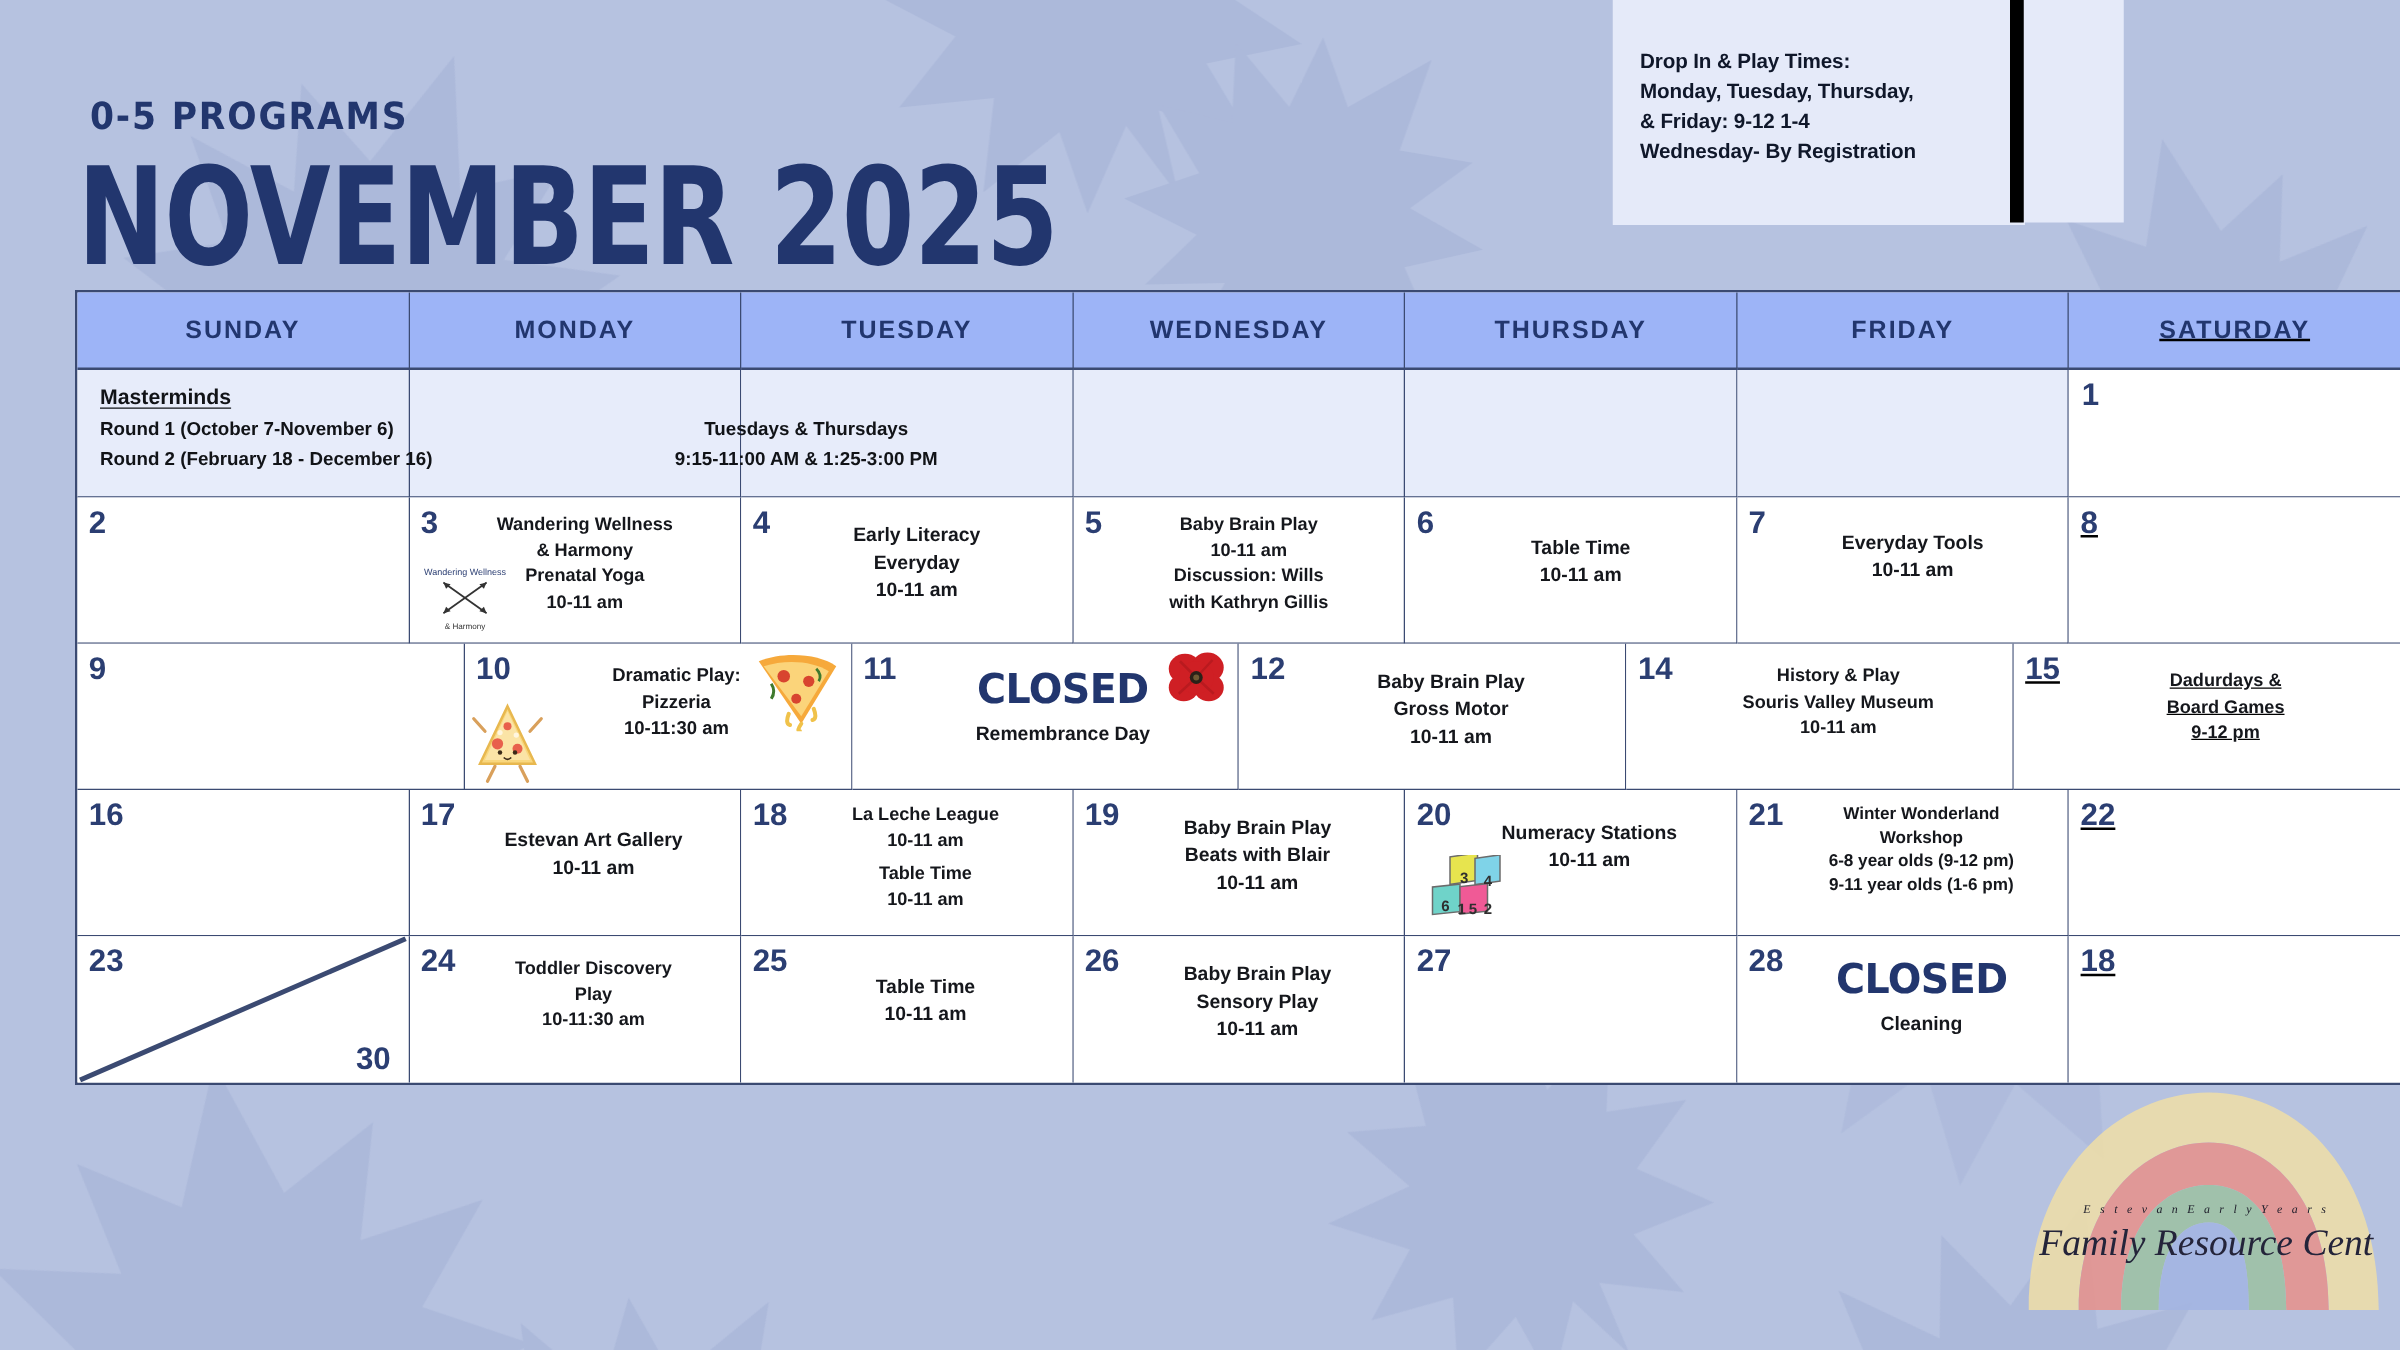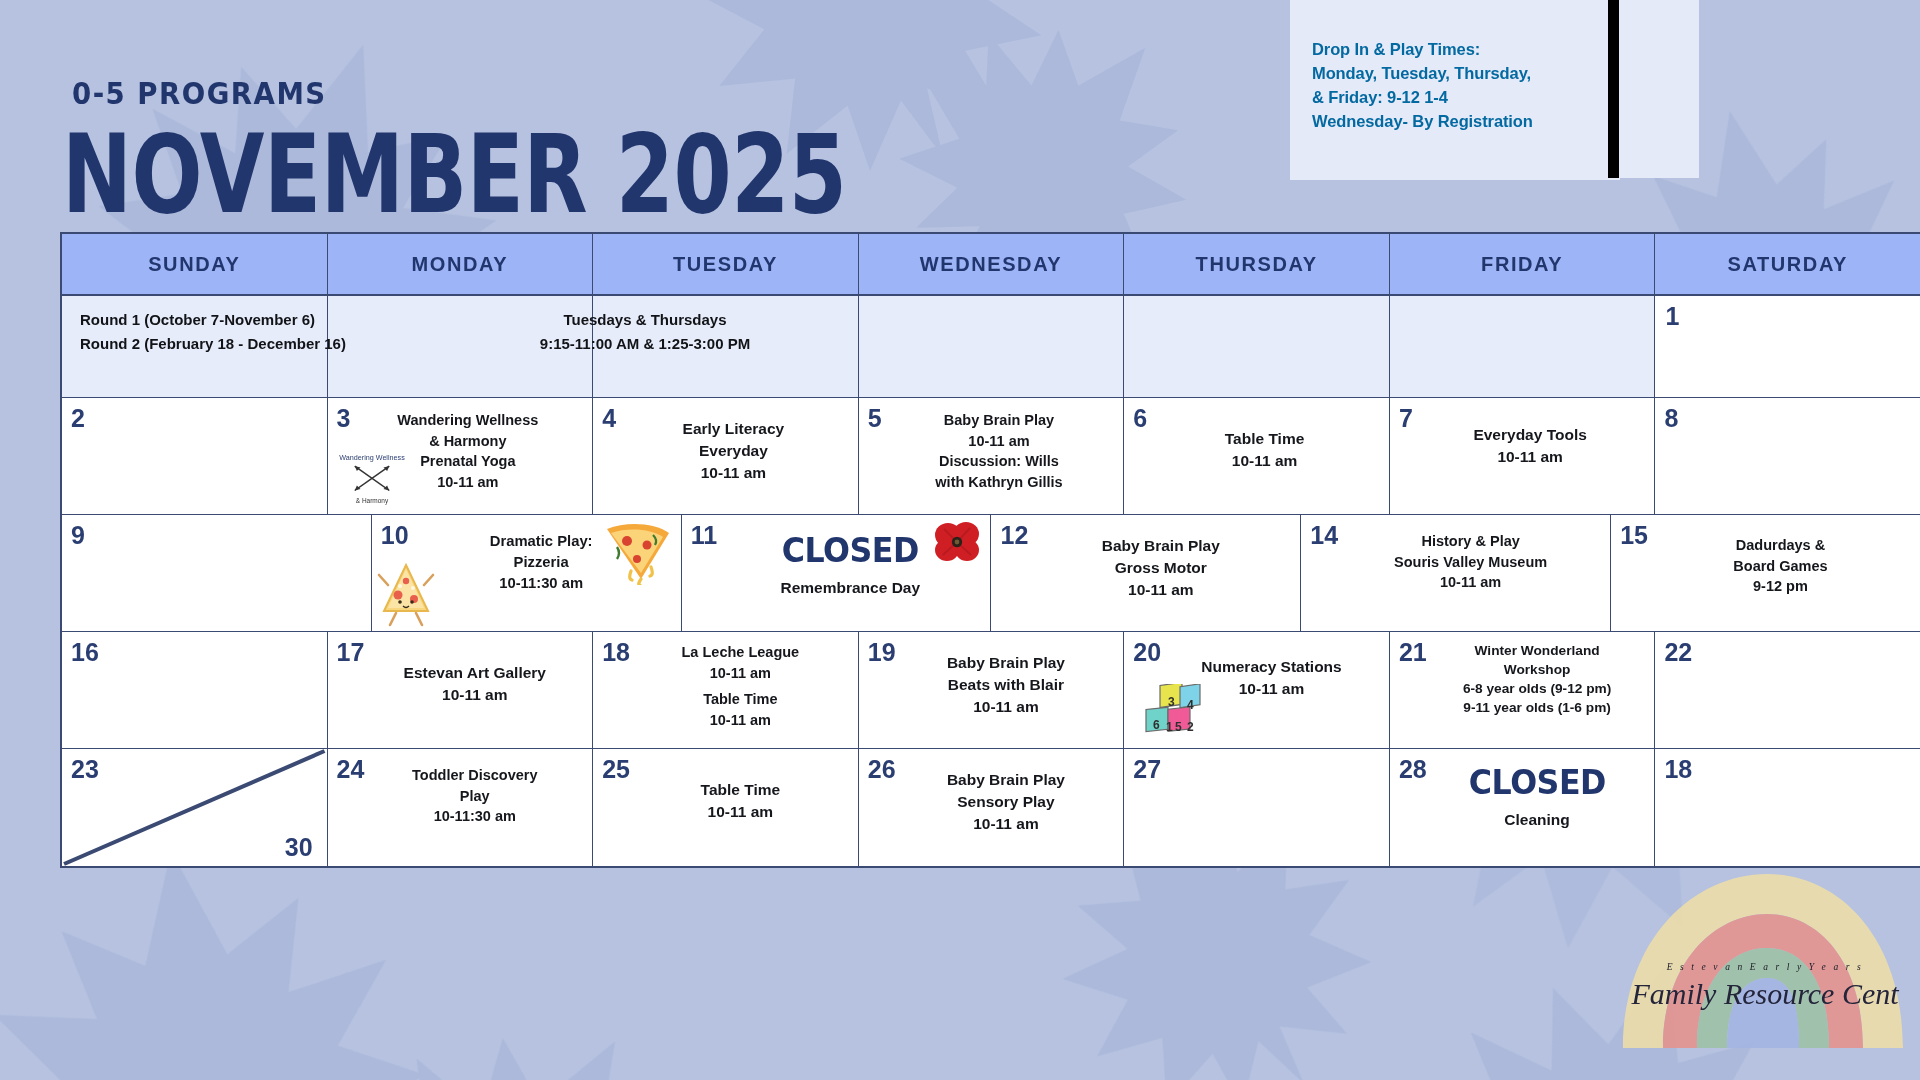--- a/index.html
+++ b/index.html
@@ -25,21 +25,21 @@
     position: absolute;
     left: 1290px; top: 0px;
     width: 330px; height: 180px;
     background: #e5eaf9;
     padding: 38px 0 0 22px;
     z-index: 6;
   }
   #dropin-box .line {
     font-size: 16.5px;
     font-weight: bold;
-    color: #0369a1;
+    color: #0f172a;
     line-height: 1.45;
     letter-spacing: -0.1px;
     white-space: nowrap;
   }
   #dropin-bar {
     position: absolute;
     left: 1608px; top: 0px;
     width: 11px; height: 178px;
     background: #000000;
     z-index: 7;
@@ -88,21 +88,21 @@
     z-index: 4;
     background: #ffffff;
   }
   .cal-row { display: flex; width: 100%; }
   .cal-cell {
     flex: 1 1 0;
     min-width: 0;
     border-right: 1.5px solid #3b4a72;
     position: relative;
   }
-  .cal-cell:last-child { border-right: none; }
+  .cal-cell:last-child { border-right: none; text-decoration: underline; }
 
   
   #header-row { background: #9db4f7; }
   #header-row .cal-cell {
     height: 62px;
     display: flex;
     align-items: center;
     justify-content: center;
     border-bottom: 2px solid #3b4a72;
   }
@@ -301,20 +301,21 @@
         <span class="dow">FRIDAY</span>
       </div>
     <div class="cal-cell">
         <span class="dow">SATURDAY</span>
       </div>
   </div>
 
   <div class="cal-row" id="mm-row">
     <div class="cal-cell">
       <div id="mm-block">
+        <div id="mm-title">Masterminds </div>
         <div class="mm-line">
           <span class="mm-left">Round 1 (October 7-November 6)</span>
           <span class="mm-right">Tuesdays &amp; Thursdays</span>
         </div>
         <div class="mm-line">
           <span class="mm-left">Round 2 (February 18 - December 16)</span>
           <span class="mm-right">9:15-11:00 AM &amp; 1:25-3:00 PM</span>
         </div>
       </div>
     </div>

